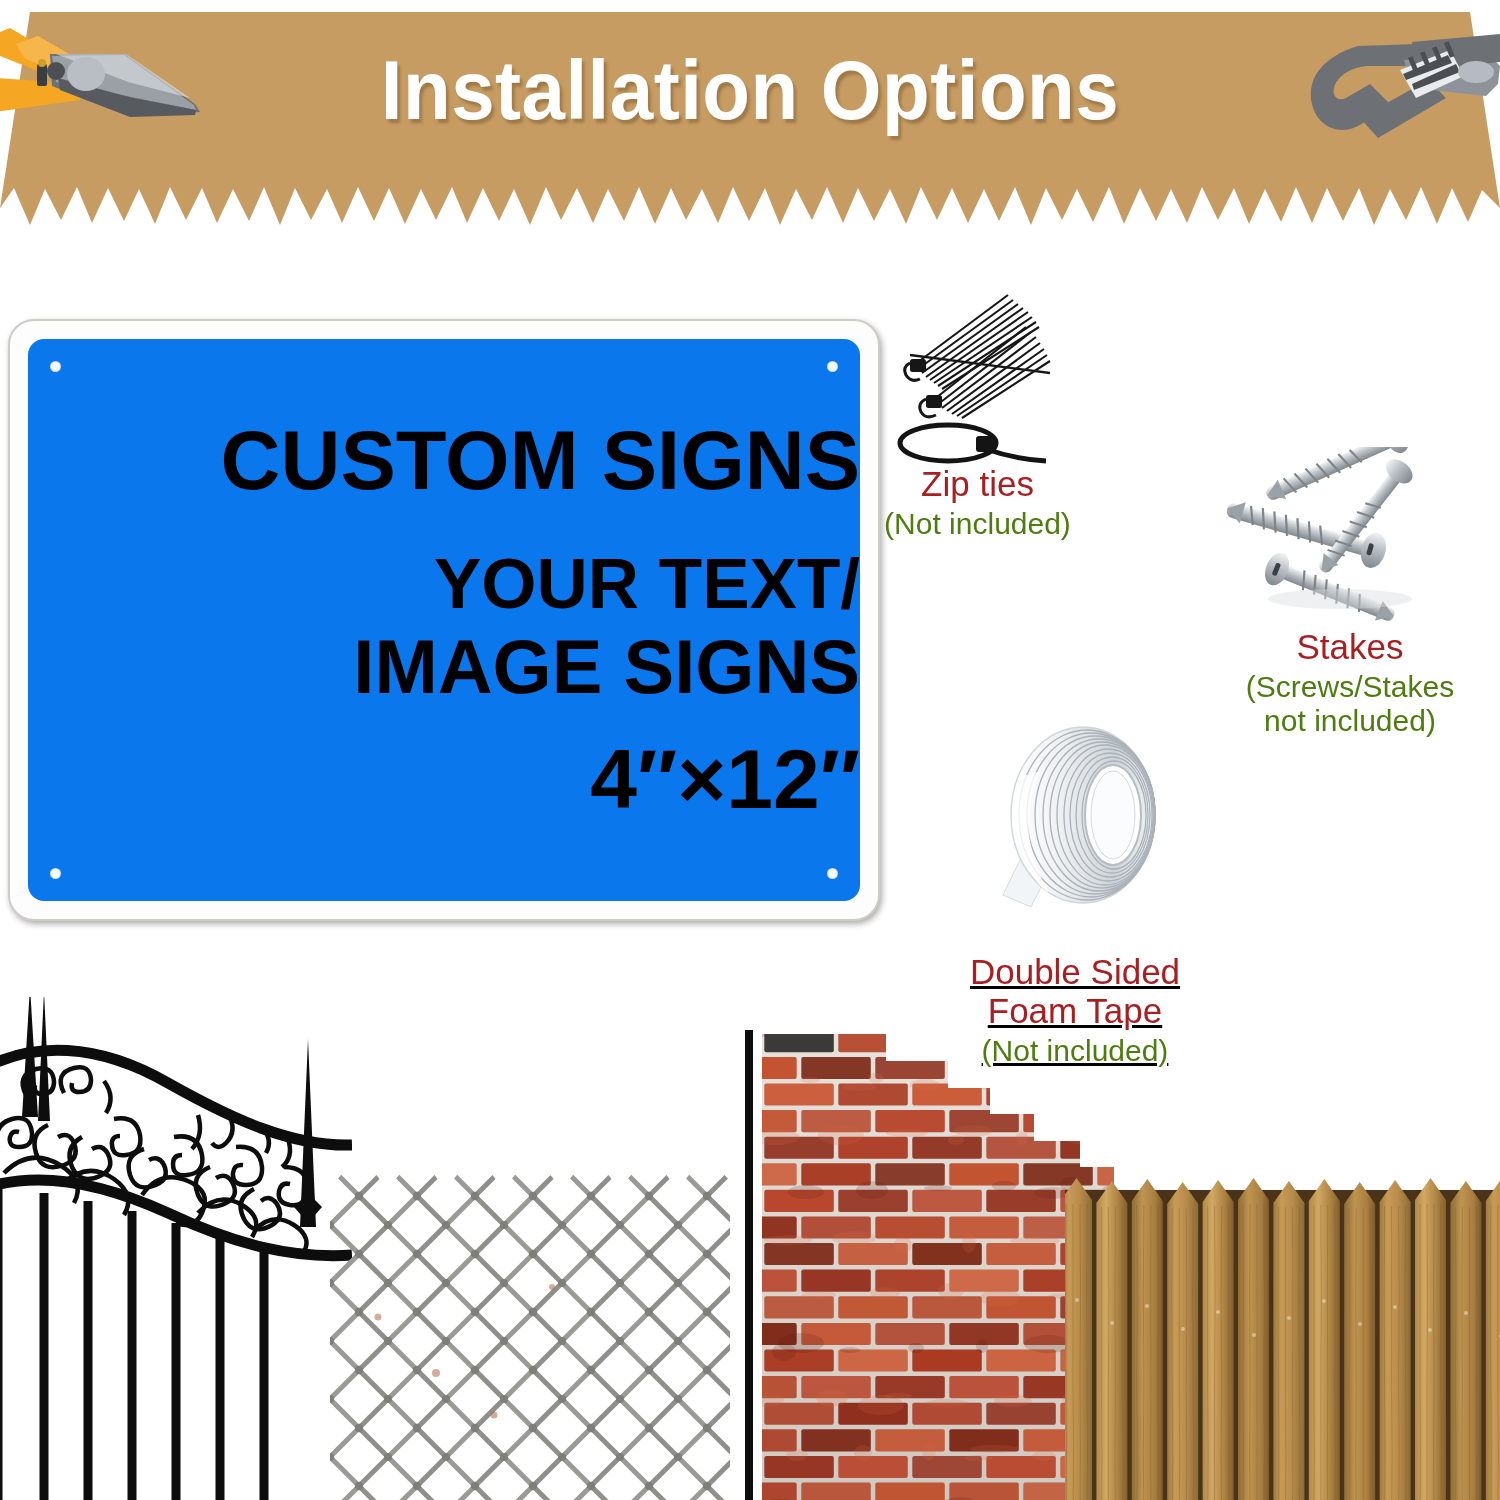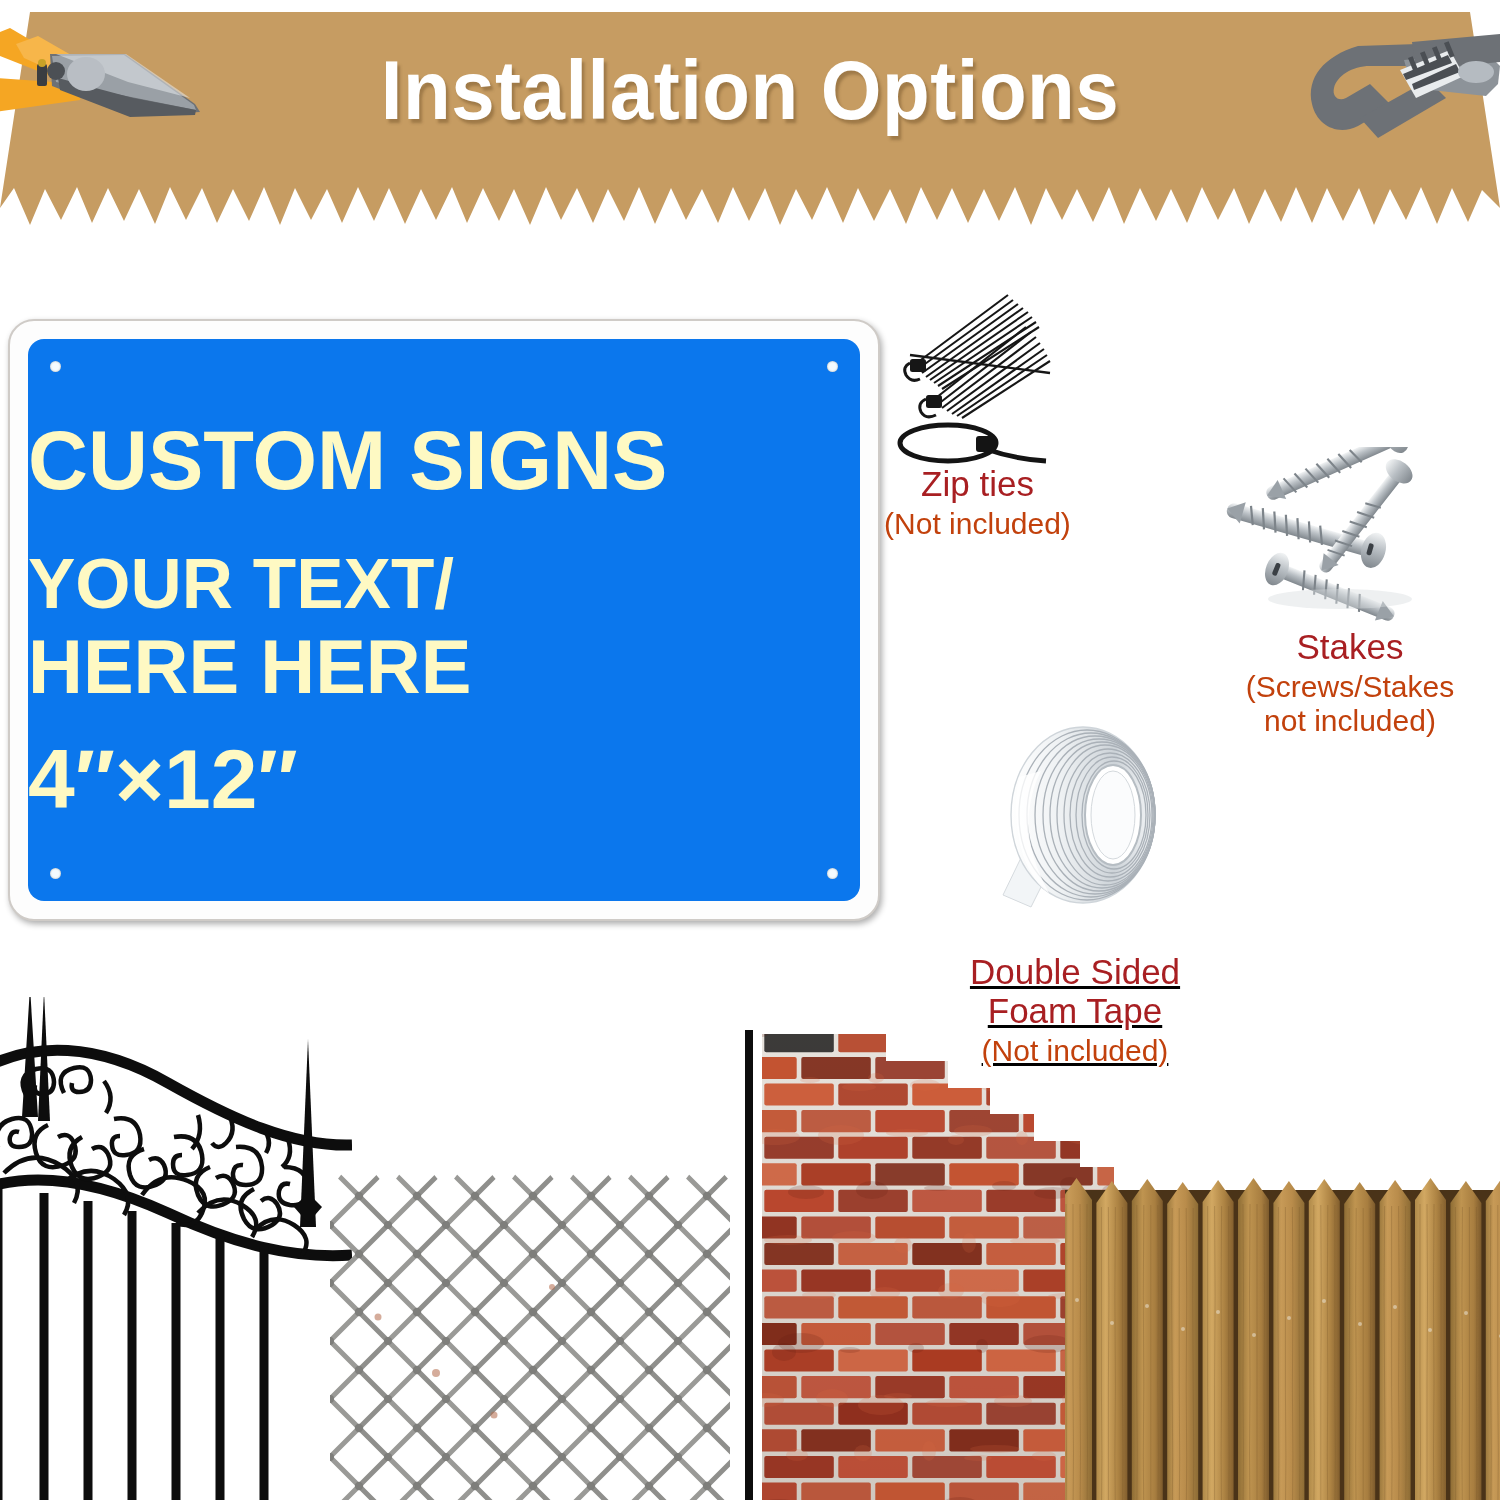--- a/index.html
+++ b/index.html
@@ -46,32 +46,32 @@
     border-radius:16px;
   }
   .hole{position:absolute;width:11px;height:11px;border-radius:50%;background:#f4fbff;
         box-shadow:inset 0 0 2px rgba(0,0,0,.35);}
   .hole.tl{left:22px;top:22px;}
   .hole.tr{right:22px;top:22px;}
   .hole.bl{left:22px;bottom:22px;}
   .hole.br{right:22px;bottom:22px;}
   .sign-text{
     position:absolute;left:0;right:0;top:0;bottom:0;
-    display:flex;flex-direction:column;align-items:flex-start;justify-content:center;
-    color:#fef9c3;text-align:center;
+    display:flex;flex-direction:column;align-items:flex-end;justify-content:center;
+    color:#000000;text-align:center;
   }
   .sign-l1{font-size:83px;font-weight:bold;letter-spacing:0px;line-height:1;margin-bottom:42px;white-space:nowrap;}
   .sign-l2{font-size:71px;font-weight:bold;line-height:1.12;white-space:nowrap;}
   .sign-l3{font-size:76px;font-weight:bold;line-height:1.12;white-space:nowrap;margin-bottom:28px;}
   .sign-l4{font-size:84px;font-weight:bold;line-height:1;white-space:nowrap;}
 
   
   .acc{position:absolute;text-align:center;}
   .acc .title{color:#a81f22;font-size:35px;line-height:1.12;white-space:pre-line;}
-  .acc .sub{color:#c2410c;font-size:30px;line-height:1.12;white-space:pre-line;margin-top:4px;}
+  .acc .sub{color:#4d7c0f;font-size:30px;line-height:1.12;white-space:pre-line;margin-top:4px;}
 
   .zip-block{left:870px;top:452px;width:215px;}
   .screw-block{left:1215px;top:615px;width:270px;}
   .tape-block{left:950px;top:940px;width:250px;text-decoration:underline;}
 
   .zip-img{position:absolute;left:880px;top:265px;width:200px;height:200px;}
   .screw-img{position:absolute;left:1220px;top:435px;width:250px;height:175px;}
   .tape-img{position:absolute;left:975px;top:695px;width:205px;height:235px;}
 
   
@@ -139,21 +139,21 @@
 
   <div class="sign-outer">
     <div class="sign-inner">
       <span class="hole tl"></span>
       <span class="hole tr"></span>
       <span class="hole bl"></span>
       <span class="hole br"></span>
       <div class="sign-text">
         <div class="sign-l1">CUSTOM SIGNS</div>
         <div class="sign-l2">YOUR TEXT/</div>
-        <div class="sign-l3">HERE HERE</div>
+        <div class="sign-l3">IMAGE SIGNS</div>
         <div class="sign-l4">4″×12″</div>
       </div>
     </div>
   </div>
 
   <svg class="zip-img" viewBox="0 0 200 200">
     <g stroke="#161616" fill="none">
       <g stroke-width="2.1">
         <path d="M34 88 L128 18"></path>
           <path d="M38 92 L133 23"></path>

